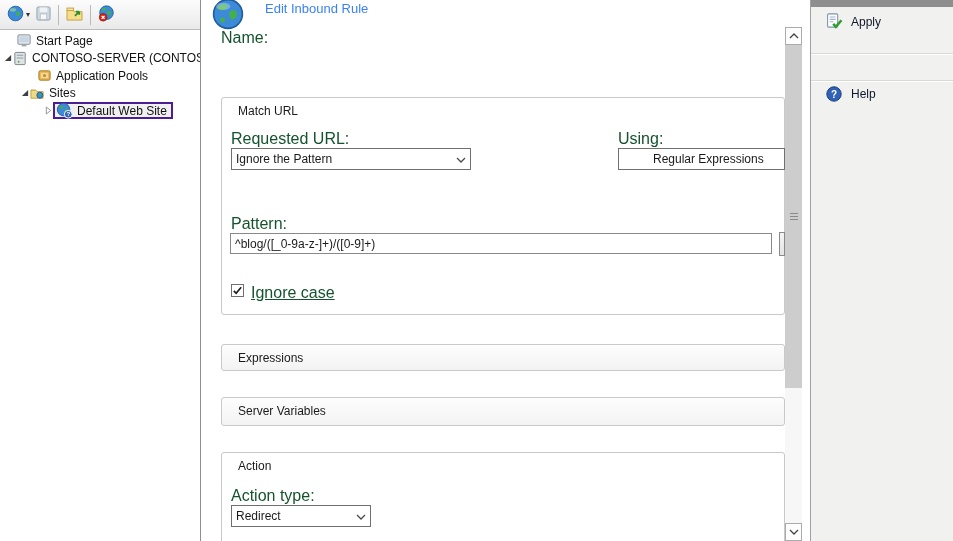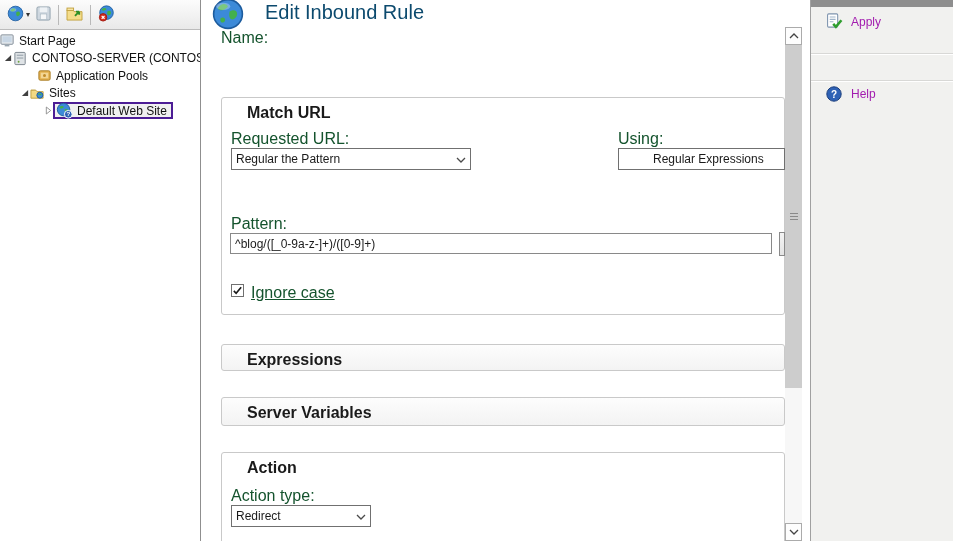--- a/index.html
+++ b/index.html
@@ -18,45 +18,45 @@
   .tsep { width:1px; height:20px; background:#b9b9b9; margin:0 4px; }
   .caret { font-size:8px; color:#333; margin-left:2px; }
   .tree { position:absolute; left:0; top:32px; width:200px; overflow:hidden; }
   .trow { display:flex; align-items:center; height:17.5px; white-space:nowrap; cursor:default; }
   .trow .exp { width:10px; display:flex; align-items:center; justify-content:center; flex:0 0 10px; }
   .trow .ticon { display:flex; align-items:center; margin-right:4px; flex:0 0 auto; }
   .trow .tlabel { font-size:12px; color:#111; }
   .sel-box { display:flex; align-items:center; background:#f0f0f0; border:2px solid #4c1d95; padding:0 4px 0 1px; height:17px; }
   
   .center-panel { position:absolute; left:201px; top:0; width:609px; height:541px; background:#fff; }
-  .page-title { position:absolute; left:64px; top:1px; font-size:20px; color:#0c4a6e; }
+  .page-title { position:absolute; left:64px; top:1px; font-size:13px; color:#3b82f6; }
   .hdr-globe { position:absolute; left:11px; top:-2px; }
   .flabel { position:absolute; font-size:16px; color:#14532d; }
   .tinput { position:absolute; height:21px; border:1px solid #898989; background:#fff; font-family:"Liberation Sans","DejaVu Sans",sans-serif; font-size:12px; color:#1a1a1a; padding:0 4px; }
   .section { position:absolute; border:1px solid #c9c9c9; border-radius:3px; background:#fff; }
   .section.collapsed { background:linear-gradient(#fdfdfd,#f3f3f3); }
-  .sec-title { position:absolute; left:25px; top:6px; font-size:16px; color:#1a1a1a;font-weight:bold; }
+  .sec-title { position:absolute; left:16px; top:6px; font-size:12px; color:#1a1a1a; }
   .dropdown { position:absolute; height:22px; border:1px solid #707070; background:#fff; display:flex; align-items:center; padding:0 4px; }
   .dropdown .dd-text { flex:1; font-size:12px; overflow:hidden; white-space:nowrap; }
   .dd-chev { flex:0 0 auto; margin-left:4px; }
   .checkbox { position:absolute; width:13px; height:13px; border:1px solid #707070; background:#fff; display:flex; align-items:center; justify-content:center; }
   .mini-btn { position:absolute; border:1px solid #8a8a8a; background:linear-gradient(#f4f4f4,#e4e4e4); }
   
   .vscroll { position:absolute; left:584px; top:27px; width:17px; height:514px; background:#f7f7f7; }
   .sbtn { position:absolute; left:0; width:17px; height:18px; background:#fdfdfd; border:1px solid #ababab; display:flex; align-items:center; justify-content:center; }
   .sthumb { position:absolute; left:0; top:18px; width:17px; height:343px; background:#cdcdcd; display:flex; align-items:center; justify-content:center; }
   .grip { width:8px; }
   .grip div { height:1px; background:#8a8a8a; margin:2px 0; }
   
   .divider-right { position:absolute; left:810px; top:0; width:1px; height:541px; background:#a0a0a0; }
   .actions-panel { position:absolute; left:811px; top:0; width:142px; height:541px; background:#f1f1ef; }
   .actions-topband { position:absolute; left:0; top:0; width:142px; height:7px; background:#8e8e8e; }
   .action-item { position:absolute; left:0; width:142px; height:19px; display:flex; align-items:center; padding-left:15px; cursor:pointer; }
   .action-item .aicon { flex:0 0 18px; display:flex; align-items:center; }
-  .action-item .alabel { margin-left:7px; font-size:12px; color:#a21caf; }
+  .action-item .alabel { margin-left:7px; font-size:12px; color:#0f172a; }
   .asep { position:absolute; left:0; width:142px; height:2px; border-top:1px solid #d8d8d6; border-bottom:1px solid #ffffff; }
 </style>
 </head>
 <body>
 
 <div id="screen">
 
   <div class="left-panel">
     <div class="toolbar">
       <div class="tbtn">
@@ -97,21 +97,21 @@
               <path d="M4,5.5 C6,3 9,3 10,5 C8,7 6,7.5 4,5.5Z" fill="#43b04a"></path>
               <path d="M11,7.5 C14,5.5 16,7.5 15,10.5 C13,13.5 10,12.5 11,7.5Z" fill="#43b04a"></path>
               <circle cx="6" cy="14.5" r="4.4" fill="#d42b1e" stroke="#9e150b"></circle>
               <path d="M4.3 12.8 l3.4 3.4 M7.7 12.8 l-3.4 3.4" stroke="#fff" stroke-width="1.4"></path>
             </svg>
         </span>
       </div>
     </div>
 
     <div class="tree">
-      <div class="trow" style="">
+      <div class="trow" style="padding-left:17px;">
         <span class="ticon">
           <svg width="15" height="15" viewBox="0 0 16 16">
               <rect x="1" y="2" width="13" height="10" rx="1" fill="#e8ecef" stroke="#7c8894"></rect>
               <rect x="2.5" y="3.5" width="10" height="6.5" fill="#c8d6e4"></rect>
               <rect x="5" y="12.5" width="5" height="1.8" fill="#9aa6b0"></rect>
             </svg>
         </span>
         <span class="tlabel">Start Page</span>
       </div>
       <div class="trow" style="padding-left:3px;">
@@ -188,21 +188,21 @@
         </svg>
     </span>
     <div class="page-title">Edit Inbound Rule</div>
 
     <div class="flabel" style="left:20px; top:29px;">Name:</div>
 
     <div class="section" style="left:20px; top:97px; width:564px; height:218px;">
       <div class="sec-title">Match URL</div>
       <div class="flabel" style="left:9px; top:32px;">Requested URL:</div>
       <div class="dropdown" style="left:9px; top:50px; width:240px;">
-        <span class="dd-text">Regular the Pattern</span>
+        <span class="dd-text">Ignore the Pattern</span>
         <span class="dd-chev">
           <svg width="10" height="6" viewBox="0 0 10 6">
               <path d="M1 1 L5 5 L9 1" fill="none" stroke="#4a4a4a" stroke-width="1.3"></path>
             </svg>
         </span>
       </div>
       <div class="flabel" style="left:396px; top:32px;">Using:</div>
       <div class="dropdown" style="left:396px; top:50px; width:167px;padding-left:34px;">
         <span class="dd-text">Regular Expressions</span>
       </div>

